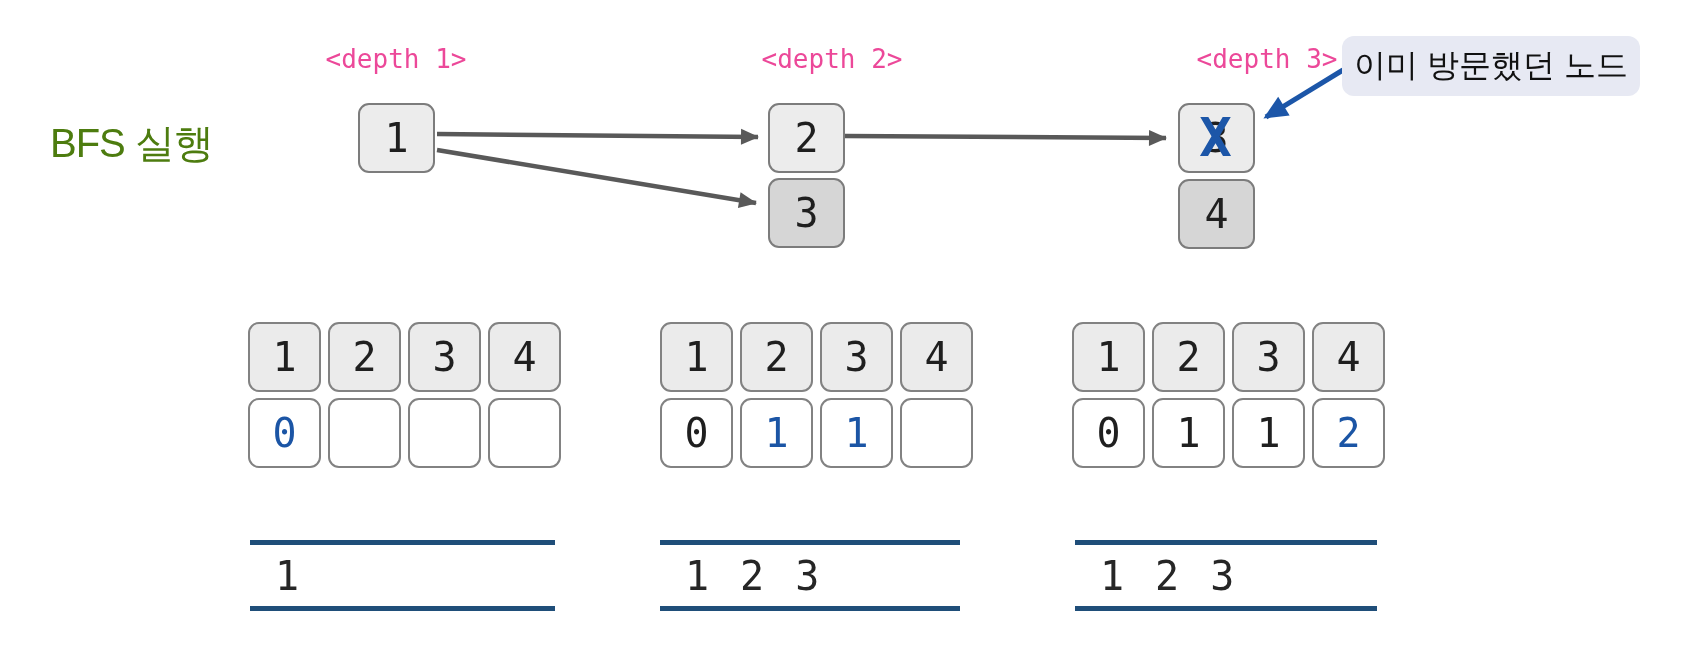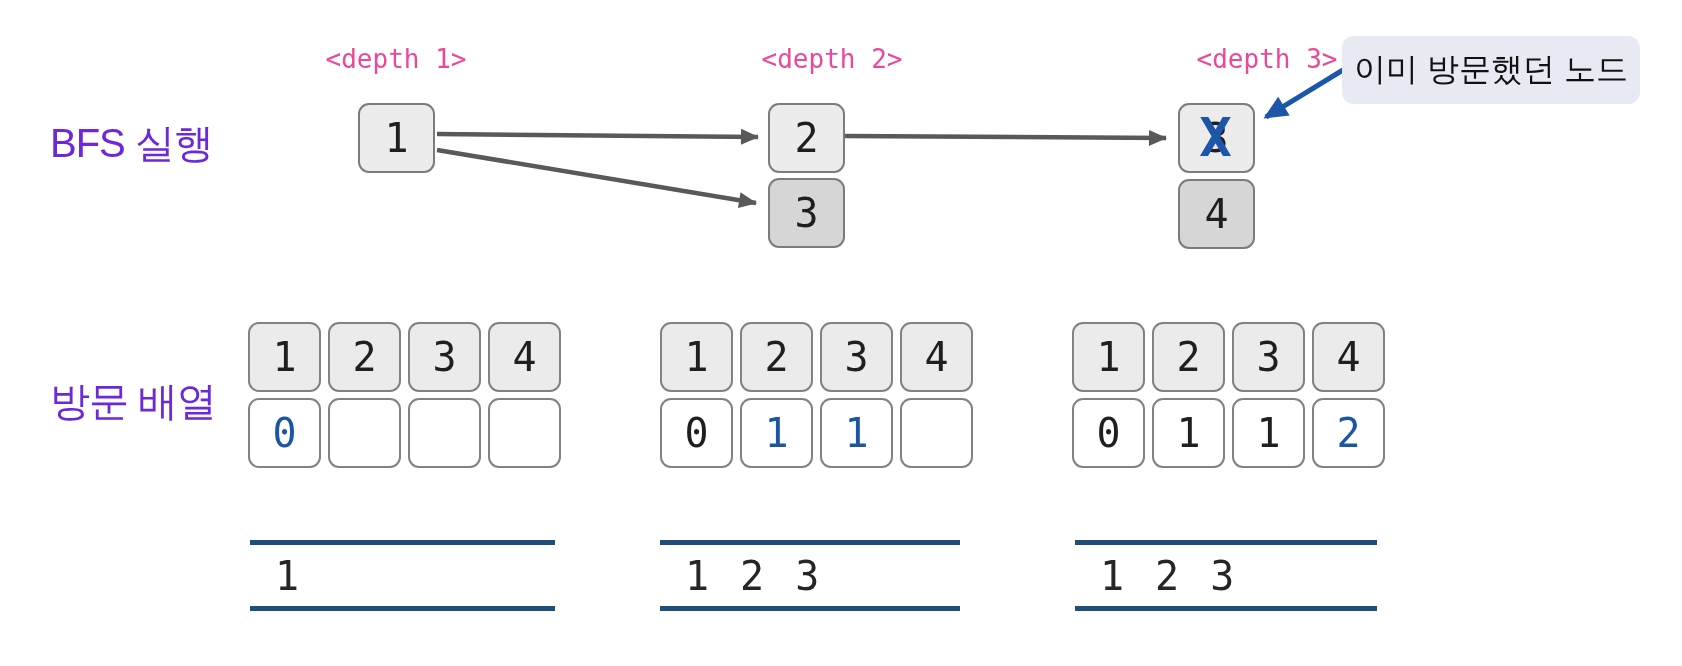--- a/index.html
+++ b/index.html
@@ -3,42 +3,42 @@
 <meta charset="utf-8">
 <style>
   html,body{margin:0;padding:0;background:#fff;}
   #canvas{
     position:relative;width:1682px;height:666px;background:#ffffff;overflow:hidden;
     font-family:"Liberation Sans","DejaVu Sans",sans-serif;color:#1f1f1f;
   }
   .mono{font-family:"DejaVu Sans Mono","Liberation Mono",monospace;}
 
   
-  .row-label{position:absolute;left:50px;font-size:40px;letter-spacing:-1px;color:#6d28d9;white-space:nowrap;}
+  .row-label{position:absolute;left:50px;font-size:40px;letter-spacing:-1px;color:#4d7c0f;white-space:nowrap;}
 
   
   .depth-label{position:absolute;top:44px;transform:translateX(-50%);font-size:26px;color:#ec4899;white-space:nowrap;}
 
   
   .node{
     position:absolute;width:77px;height:70px;box-sizing:border-box;
     border:2.5px solid #7c7c7c;border-radius:11px;
     display:flex;align-items:center;justify-content:center;
     font-size:40px;color:#1f1f1f;
   }
   .node.light{background:#ececec;}
   .node.dark{background:#d6d6d6;}
   .node .x-mark{
     position:absolute;left:50%;top:50%;transform:translate(-53%,-50%);
     font-size:54px;font-weight:bold;color:#1c56a8;line-height:1;
   }
 
   
   .callout{
-    position:absolute;left:1342px;top:36px;width:298px;height:68px;
+    position:absolute;left:1342px;top:36px;width:298px;height:60px;
     background:#e7e9f3;border-radius:12px;
     display:flex;align-items:center;justify-content:center;
     font-size:32px;color:#111;white-space:nowrap;
   }
 
   
   .array-group{position:absolute;top:322px;width:313px;height:146px;}
   .cell{
     position:absolute;width:73px;height:70px;box-sizing:border-box;
     border:2.5px solid #828282;border-radius:11px;
@@ -101,21 +101,20 @@
   <div class="node light mono" style="left:1178px;top:103px;">
     <span>3</span>
     <span class="x-mark mono">X</span>
   </div>
   <div class="node dark mono" style="left:1178px;top:179px;">
     <span>4</span>
   </div>
 
   <div class="callout">이미 방문했던 노드</div>
 
-  <div class="row-label" style="top:374px;">방문 배열</div>
 
   <div class="array-group" style="left:248px;">
     <div class="cell header c0 mono">1</div>
     <div class="cell header c1 mono">2</div>
     <div class="cell header c2 mono">3</div>
     <div class="cell header c3 mono">4</div>
     <div class="cell value c0 mono blue">0</div>
     <div class="cell value c1 mono"></div>
     <div class="cell value c2 mono"></div>
     <div class="cell value c3 mono"></div>

